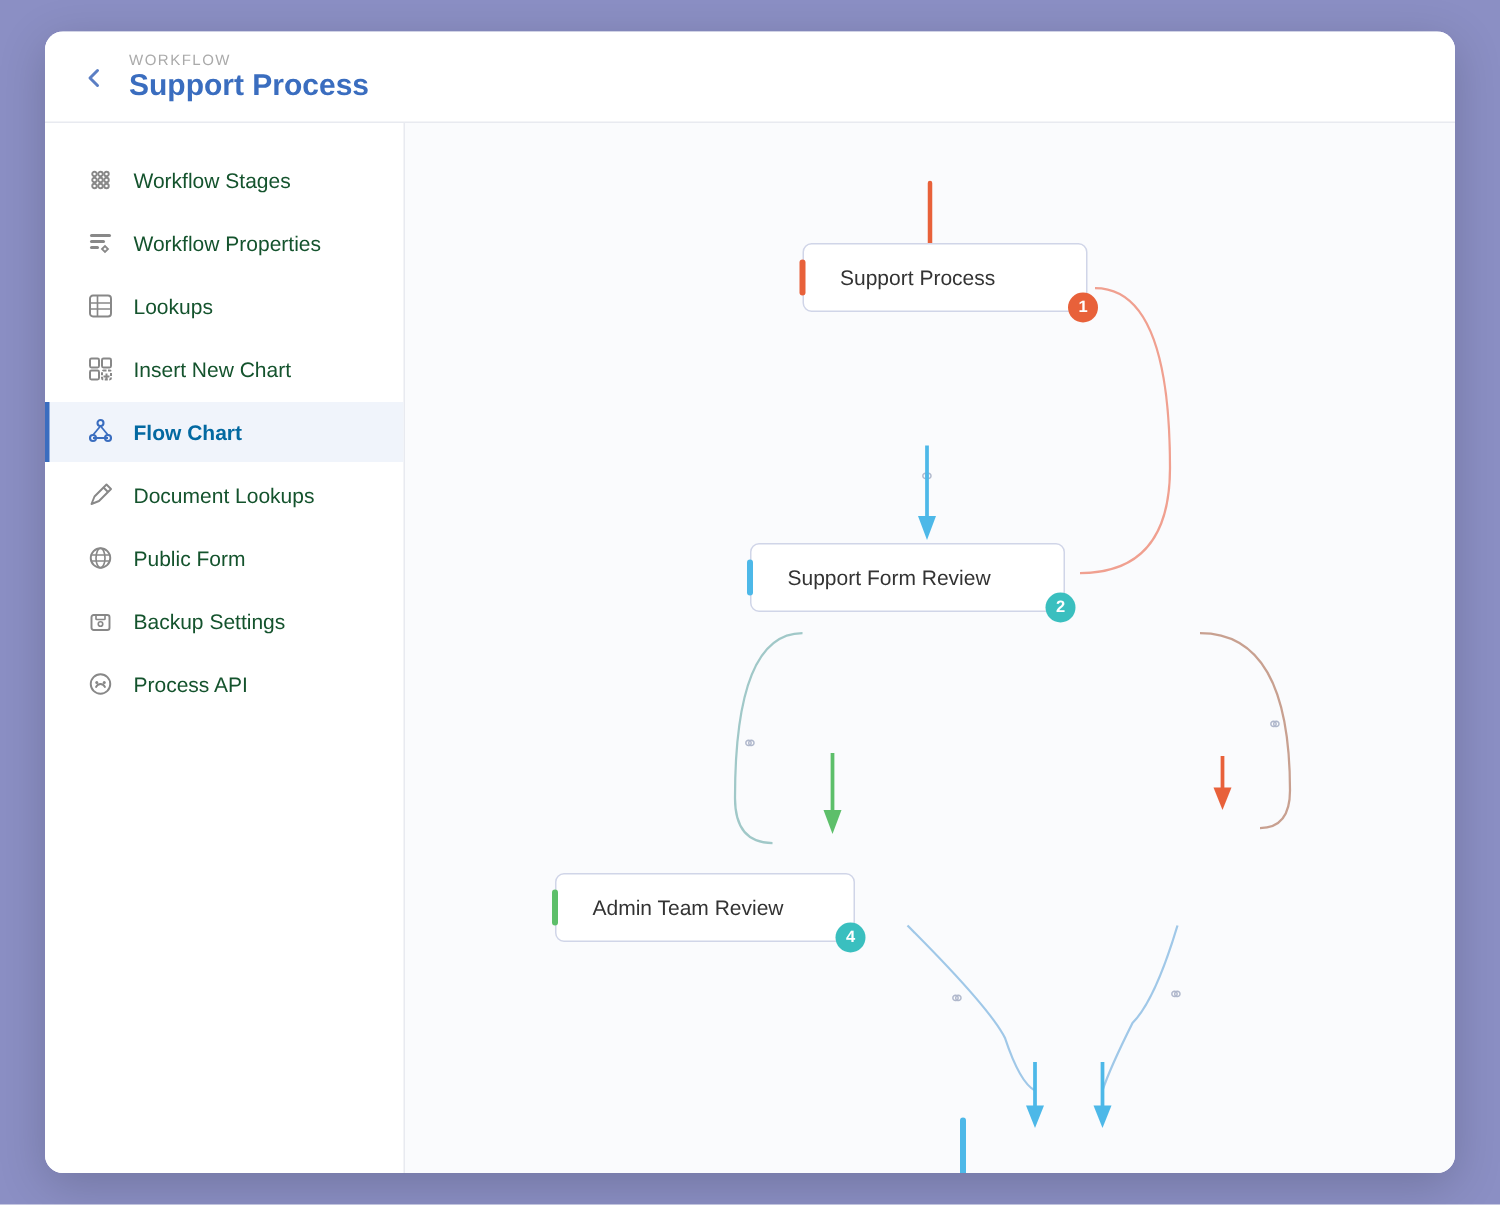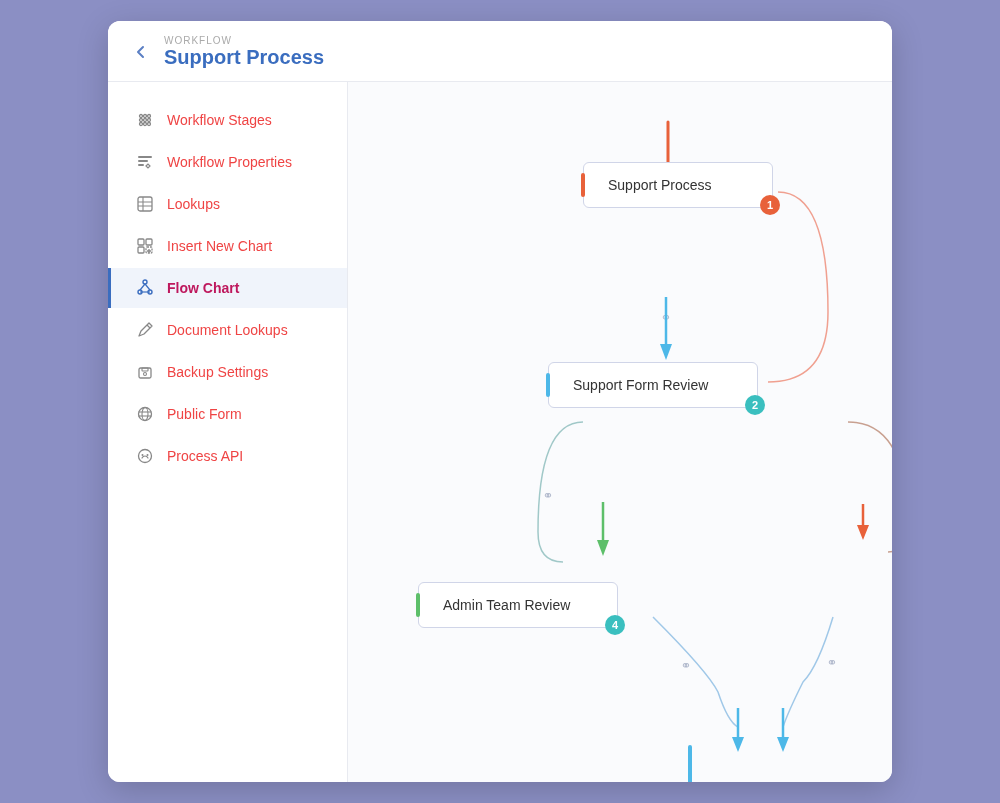--- a/index.html
+++ b/index.html
@@ -5,21 +5,21 @@
     * { box-sizing: border-box; margin: 0; padding: 0; }
     body {
       background: #8b8fc4;
       display: flex;
       align-items: center;
       justify-content: center;
       min-height: 100vh;
       font-family: 'Segoe UI', Arial, sans-serif;
     }
     .window {
-      width: 784px;
+      width: 940px;
       background: #fff;
       border-radius: 12px;
       box-shadow: 0 8px 32px rgba(0,0,0,0.18);
       overflow: hidden;
     }
     .header {
       background: #fff;
       border-bottom: 1px solid #e8eaf0;
       padding: 14px 24px 12px 24px;
       display: flex;
@@ -58,28 +58,28 @@
       display: flex;
       flex-direction: column;
       gap: 2px;
     }
     .sidebar-item {
       display: flex;
       align-items: center;
       gap: 12px;
       padding: 10px 24px;
       cursor: pointer;
-      color: #ef4444;
+      color: #14532d;
       font-size: 14px;
       border-left: 3px solid transparent;
       transition: background 0.15s;
       position: relative;
     }
     .sidebar-item.active {
-      color: #be185d;
+      color: #0369a1;
       font-weight: 600;
       border-left: 3px solid #3a6dbf;
       background: #f0f4fb;
     }
     .sidebar-icon {
       width: 20px;
       height: 20px;
       display: flex;
       align-items: center;
       justify-content: center;
@@ -230,38 +230,38 @@
             <path d="M3 15l2-5 8-8 3 3-8 8-5 2z" stroke="#888" stroke-width="1.3" stroke-linejoin="round"></path>
             <line x1="11" y1="4" x2="14" y2="7" stroke="#888" stroke-width="1.3"></line>
           </svg>
         </span>
         <span>Document Lookups</span>
       </div>
 
       <div class="sidebar-item">
         <span class="sidebar-icon">
           <svg width="18" height="18" viewBox="0 0 18 18" fill="none">
-            <rect x="3" y="5" width="12" height="10" rx="1.5" stroke="#888" stroke-width="1.3"></rect>
-            <rect x="6" y="5" width="6" height="3" rx="0.5" stroke="#888" stroke-width="1.1"></rect>
-            <circle cx="9" cy="11" r="1.5" stroke="#888" stroke-width="1.1"></circle>
-          </svg>
-        </span>
-        <span>Backup Settings</span>
-      </div>
-
-      <div class="sidebar-item">
-        <span class="sidebar-icon">
-          <svg width="18" height="18" viewBox="0 0 18 18" fill="none">
             <circle cx="9" cy="9" r="6.5" stroke="#888" stroke-width="1.3"></circle>
             <ellipse cx="9" cy="9" rx="3" ry="6.5" stroke="#888" stroke-width="1.1"></ellipse>
             <line x1="2.5" y1="7" x2="15.5" y2="7" stroke="#888" stroke-width="1.1"></line>
             <line x1="2.5" y1="11" x2="15.5" y2="11" stroke="#888" stroke-width="1.1"></line>
           </svg>
         </span>
         <span>Public Form</span>
+      </div>
+
+      <div class="sidebar-item">
+        <span class="sidebar-icon">
+          <svg width="18" height="18" viewBox="0 0 18 18" fill="none">
+            <rect x="3" y="5" width="12" height="10" rx="1.5" stroke="#888" stroke-width="1.3"></rect>
+            <rect x="6" y="5" width="6" height="3" rx="0.5" stroke="#888" stroke-width="1.1"></rect>
+            <circle cx="9" cy="11" r="1.5" stroke="#888" stroke-width="1.1"></circle>
+          </svg>
+        </span>
+        <span>Backup Settings</span>
       </div>
 
 
       <div class="sidebar-item">
         <span class="sidebar-icon">
           <svg width="18" height="18" viewBox="0 0 18 18" fill="none">
             <circle cx="9" cy="9" r="6.5" stroke="#888" stroke-width="1.3"></circle>
             <path d="M6 11c.5-1 1.5-2 3-2s2.5 1 3 2" stroke="#888" stroke-width="1.2" stroke-linecap="round"></path>
             <circle cx="6.5" cy="8" r="1" fill="#888"></circle>
             <circle cx="11.5" cy="8" r="1" fill="#888"></circle>

